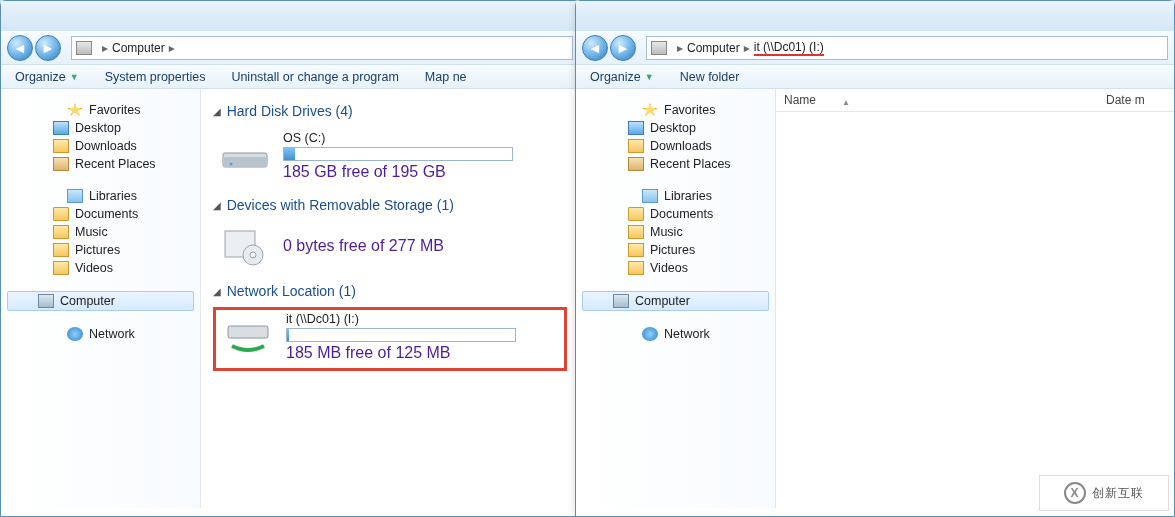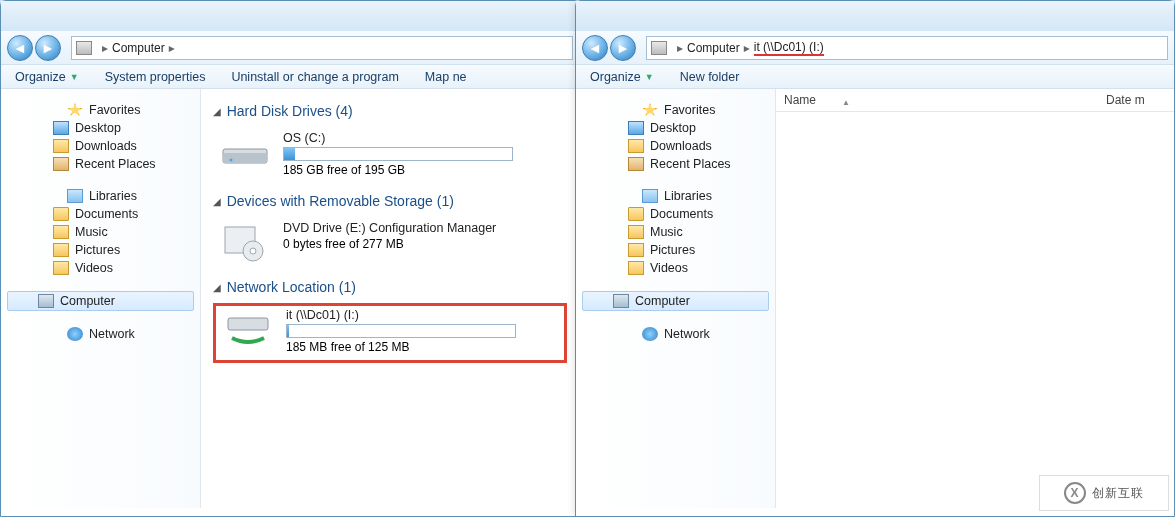--- a/index.html
+++ b/index.html
@@ -35,28 +35,28 @@
   .ico-net { background:radial-gradient(circle,#8ed0ff,#2d82c6); border-radius:50%;}
   .ico-desk { background:linear-gradient(#bfe2ff,#5aa9e6); border:1px solid #3a7fb5;}
   .ico-down { background:linear-gradient(#ffe9a8,#f7c65e); border:1px solid #c99a2e;}
   .ico-recent { background:linear-gradient(#f7e0b8,#e0b56a); border:1px solid #b8863a;}
   .ico-music { background:linear-gradient(#ffe9a8,#f7c65e); border:1px solid #c99a2e;}
   .ico-pics { background:linear-gradient(#ffe9a8,#f7c65e); border:1px solid #c99a2e;}
   .ico-video { background:linear-gradient(#ffe9a8,#f7c65e); border:1px solid #c99a2e;}
   .content { flex:1; padding:10px 12px; font-size:12.5px; overflow:hidden;}
   .cat-head { color:#1a4f8a; font-size:14px; margin:4px 0 8px 0; display:flex; align-items:center;}
   .cat-head .caret { font-size:10px; color:#555; margin-right:6px;}
-  .drive-row { display:flex; align-items:flex-start; margin:2px 0 12px 0; padding:4px;}
+  .drive-row { display:flex; align-items:center; margin:2px 0 12px 0; padding:4px;}
   .drive-ico { width:56px; height:42px; margin-right:10px; display:flex; align-items:center; justify-content:center;}
   .drive-ico svg{ width:52px; height:42px;}
   .drive-info { flex:1;}
   .drive-name { color:#222; margin-bottom:2px;}
   .drive-bar { width:230px; height:14px; border:1px solid #9ab5cc; background:#fff; margin:2px 0; position:relative;}
   .drive-bar .fill { position:absolute; left:0; top:0; bottom:0; background:linear-gradient(#7fc3f5,#3d92d4);}
-  .drive-free { color:#000000; font-size:12px;}
+  .drive-free { color:#4c1d95; font-size:16px;}
   .net-highlight { border:3px solid #d43; padding:2px 4px 6px 4px;}
   .list-header { display:flex; border-bottom:1px solid #e2e8ee; font-size:12px; color:#444; padding:4px 8px;}
   .list-header .col { display:flex; align-items:flex-end;gap:20px;}
   .list-header .sort-caret { margin-left:6px; font-size:8px; color:#888;}
   .watermark { position:absolute; right:6px; bottom:6px; width:130px; height:36px; background:rgba(255,255,255,.88); border:1px solid #ddd; display:flex; align-items:center; justify-content:center; font-size:12px; color:#555; letter-spacing:1px;}
   .watermark .logo { width:22px; height:22px; border:2px solid #888; border-radius:50%; margin-right:6px; display:flex; align-items:center; justify-content:center; font-weight:bold; color:#888;}
 </style>
 </head>
 <body>
 
@@ -166,21 +166,20 @@
         </div>
       <div class="drive-row">
         <div class="drive-ico">
           <svg viewBox="0 0 52 42">
               <rect x="6" y="6" width="30" height="26" fill="#eceff2" stroke="#9aa6b1"></rect>
               <circle cx="34" cy="30" r="10" fill="#e8ecef" stroke="#9aa6b1"></circle>
               <circle cx="34" cy="30" r="3" fill="#fff" stroke="#9aa6b1"></circle>
             </svg>
         </div>
         <div class="drive-info">
-          <div class="drive-name">DVD Drive (E:) Configuration Manager</div>
           <div class="drive-free">0 bytes free of 277 MB</div>
         </div>
       </div>
       <div class="cat-head">
           <span class="caret">◢</span>
           <span>Network Location (1)</span>
         </div>
       <div class="drive-row net-highlight">
         <div class="drive-ico">
           <svg viewBox="0 0 52 42">

